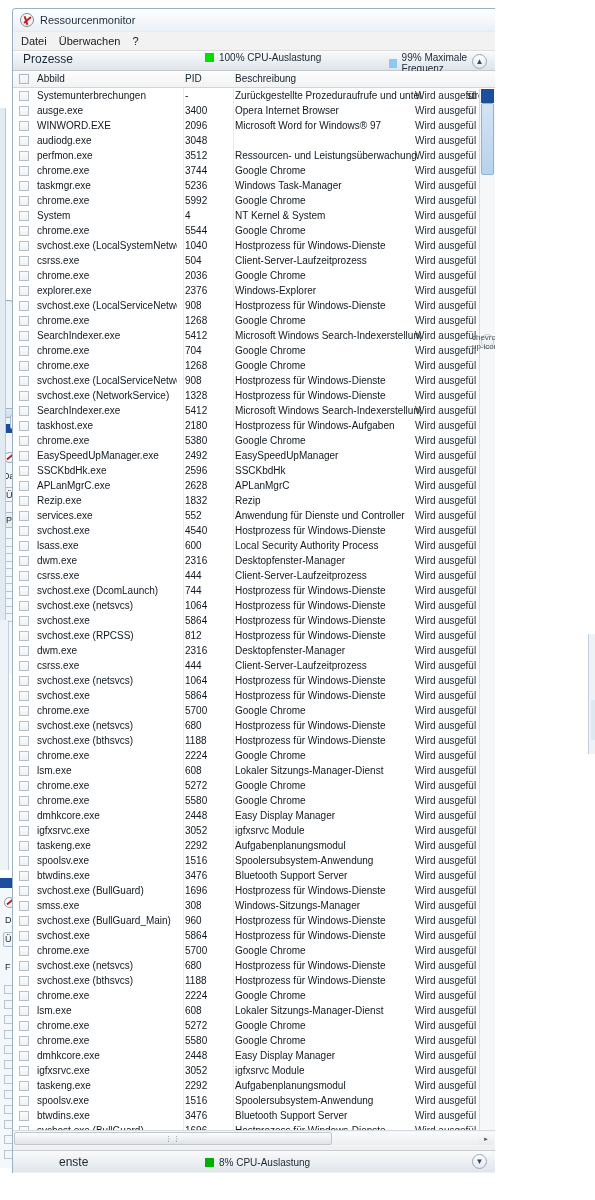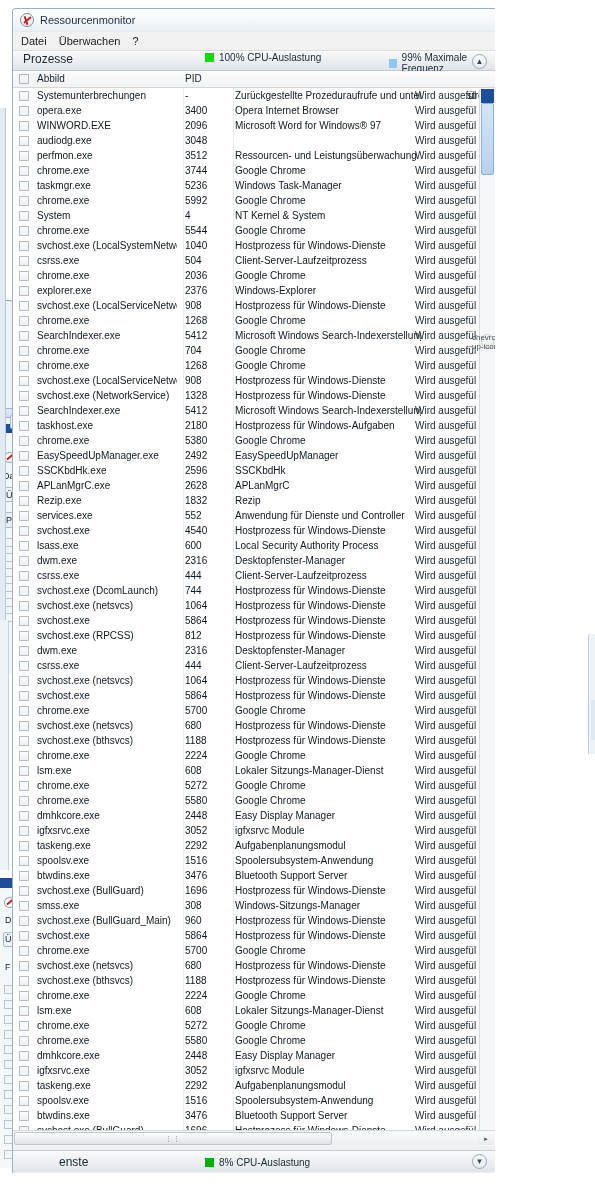--- a/index.html
+++ b/index.html
@@ -341,39 +341,40 @@
         <span class="swatch" style="background:#8dc8f0;"></span>
         <span>99% Maximale Frequenz</span>
       </div>
       <div class="collapse-btn">▲</div>
     </div>
 
     <div class="col-head">
       <div class="head-chk"></div>
       <div class="ch" style="left:24px; width:140px;">Abbild</div>
       <div class="ch" style="left:172px; width:40px;">PID</div>
+      <div class="ch" style="left:222px; width:180px;">Beschreibung</div>
       <div class="ch status" style="left:519px; width:64px;">Status</div>
     </div>
 
     <div id="rows" style="height:1044px;">
       <div class="vline" style="left:170px;"></div>
       <div class="vline" style="left:220px;"></div>
       <div class="vline" style="left:517px;"></div>
     <div class="row" style="top: 0px; position: absolute; left: 0px; right: 0px;">
           <div class="r-chk"></div>
           <div class="cell c-name">Systemunterbrechungen</div>
           <div class="cell c-pid">-</div>
           <div class="cell c-desc">Zurückgestellte Prozeduraufrufe und unter</div>
           <div class="cell c-st1">Wird ausgefül</div>
           <div class="cell c-st2"></div>
           <div class="overflow-tail">stroutinen</div>
         </div>
         <div class="row" style="top: 15px; position: absolute; left: 0px; right: 0px;">
           <div class="r-chk"></div>
-          <div class="cell c-name">opera.exe</div>
+          <div class="cell c-name">ausge.exe</div>
           <div class="cell c-pid">3400</div>
           <div class="cell c-desc">Opera Internet Browser</div>
           <div class="cell c-st1">Wird ausgefül</div>
           <div class="cell c-st2"></div>
         </div>
         <div class="row" style="top: 30px; position: absolute; left: 0px; right: 0px;">
           <div class="r-chk"></div>
           <div class="cell c-name">WINWORD.EXE</div>
           <div class="cell c-pid">2096</div>
           <div class="cell c-desc">Microsoft Word for Windows® 97</div>

